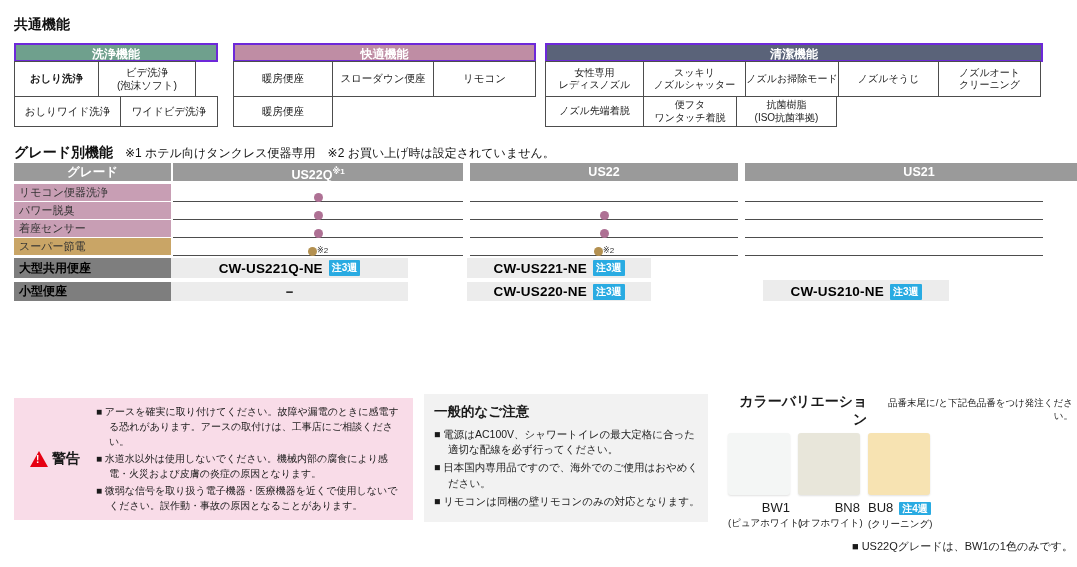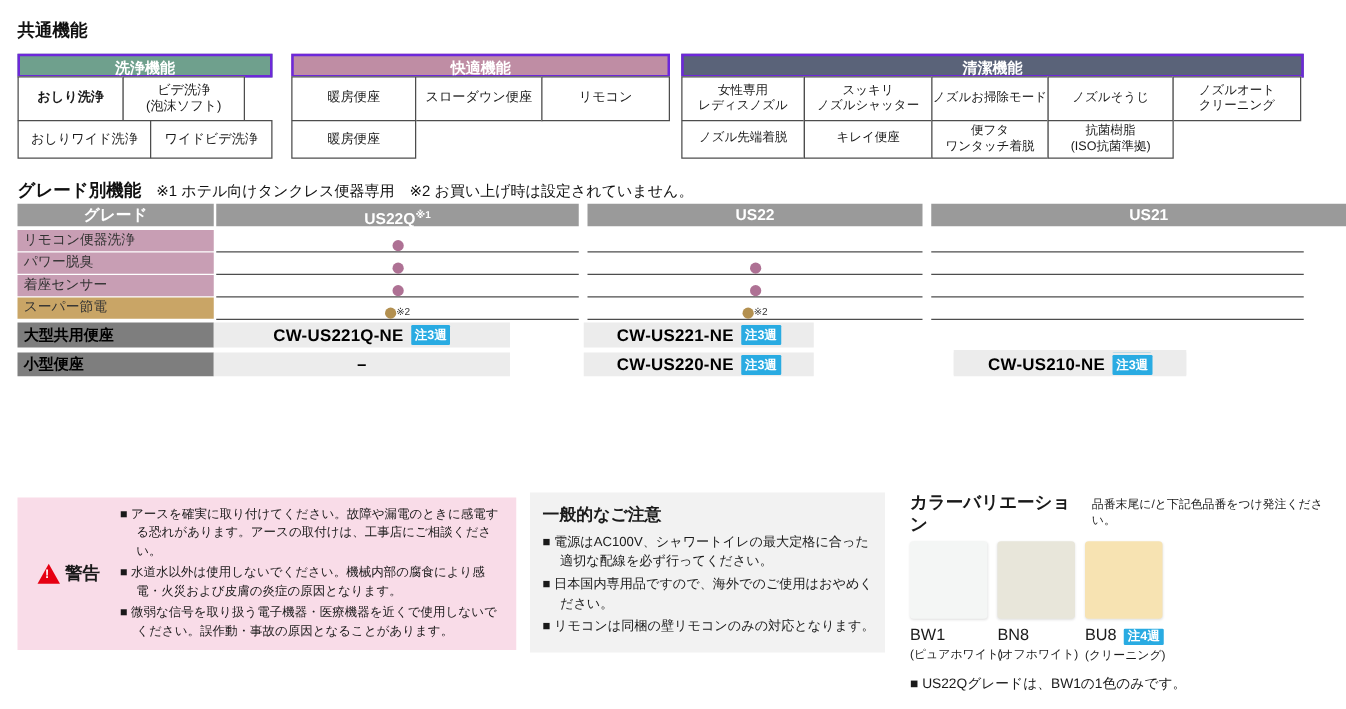--- a/index.html
+++ b/index.html
@@ -47,21 +47,21 @@
        border-right:9px solid transparent;border-bottom:16px solid #e60012;margin-right:4px;}
   .tri span{position:absolute;left:-3px;top:3px;color:#fff;font-size:10px;font-weight:bold;}
   #warn-word{font-size:14px;font-weight:bold;}
   .blist p{margin:0 0 2px 0;font-size:10px;line-height:1.5;padding-left:13px;text-indent:-13px;}
   #notes{position:absolute;left:424px;top:394px;width:284px;height:128px;background:#f2f2f2;
          box-sizing:border-box;padding:9px 8px 6px 10px;}
   #notes h2{margin:0 0 6px 0;font-size:13.5px;font-weight:bold;}
   #notes p{margin:0 0 3px 0;font-size:10.5px;line-height:1.45;padding-left:14px;text-indent:-14px;}
 
   
-  #colors{position:absolute;left:728px;top:393px;width:345px;}
+  #colors{position:absolute;left:728px;top:393px;width:345px;text-align:right;}
   #colors-head{display:flex;align-items:baseline;}
   #colors-title{font-size:14px;font-weight:bold;}
   #colors-sub{font-size:9.5px;margin-left:6px;}
   #sw-row{display:flex;margin-top:4px;}
   .sw-col{width:62px;margin-right:8px;}
   .swatch{width:62px;height:62px;border-radius:3px;box-shadow:0 1px 2px rgba(0,0,0,0.12);}
   .sw-code{font-size:13px;margin-top:5px;white-space:nowrap;}
   .sw-name{font-size:9.5px;white-space:nowrap;margin-top:2px;}
   #colors-note{font-size:11px;margin-top:8px;}
 </style>
@@ -104,21 +104,20 @@
 レディスノズル</div>
       <div class="ct-cell r1" style="width:103px;">スッキリ
 ノズルシャッター</div>
       <div class="ct-cell r1" style="width:94px;">ノズルお掃除モード</div>
       <div class="ct-cell r1" style="width:101px;">ノズルそうじ</div>
       <div class="ct-cell r1" style="width:103px;">ノズルオート
 クリーニング</div>
     </div>
     <div class="ct-row">
       <div class="ct-cell r2" style="width:99px;">ノズル先端着脱</div>
-      <div class="ct-cell r2" style="width:103px;">キレイ便座</div>
       <div class="ct-cell r2" style="width:94px;">便フタ
 ワンタッチ着脱</div>
       <div class="ct-cell r2" style="width:101px;">抗菌樹脂
 (ISO抗菌準拠)</div>
     </div>
   </div>
 
   <div class="sec-title" style="left:14px;top:144px;">
     <span>グレード別機能</span><span style="font-size:12px;font-weight:normal;margin-left:12px;">※1 ホテル向けタンクレス便器専用　※2 お買い上げ時は設定されていません。</span>
   </div>

